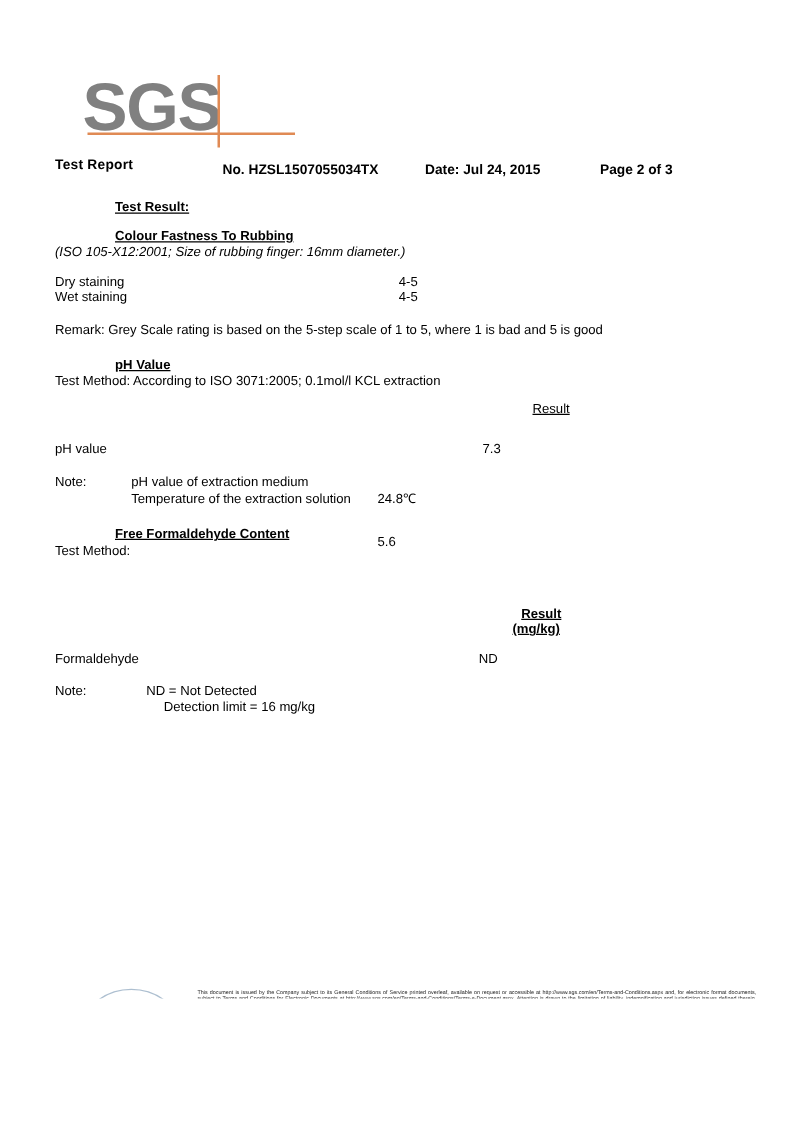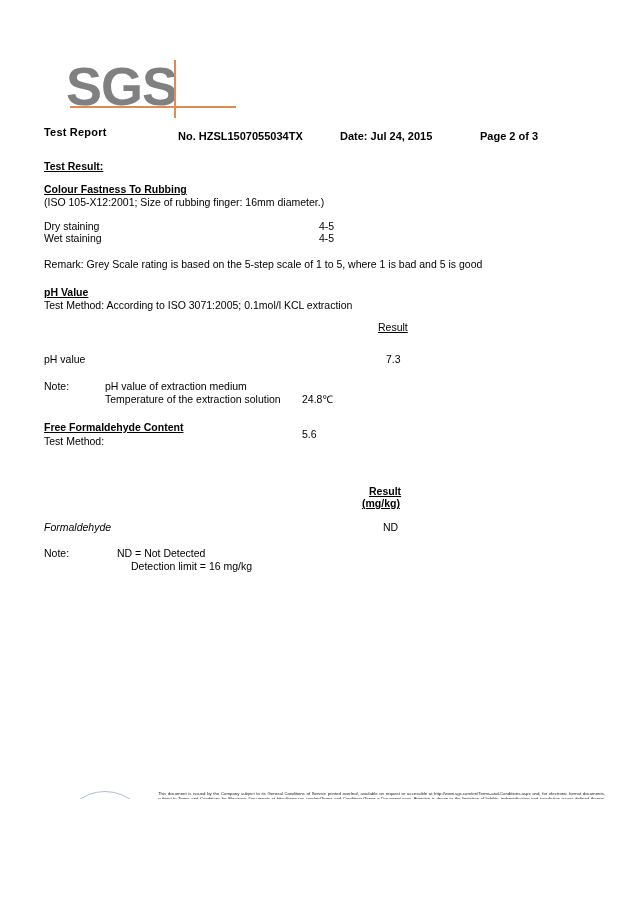--- a/index.html
+++ b/index.html
@@ -74,21 +74,21 @@
   #hdr-page { left: 480px; }
 
   
   .t {
     position: absolute;
     font-size: 10.5px;
     line-height: 13px;
     white-space: pre;
   }
   .b { font-weight: bold; }
-  .u { text-decoration: underline; }
+  .u { text-decoration: underline; margin-left: 48px; }
   .wrapbox { white-space: normal; }
 
   
   #footer-legal {
     position: absolute;
     left: 158px;
     top: 791px;
     width: 447px;
     font-size: 4.3px;
     line-height: 5.4px;
@@ -260,21 +260,21 @@
   </div>
 
   <div class="rule-title">Test Report</div>
   <div class="hdr-meta" id="hdr-no">No. HZSL1507055034TX</div>
   <div class="hdr-meta" id="hdr-date">Date: Jul 24, 2015</div>
   <div class="hdr-meta" id="hdr-page">Page 2 of 3</div>
 
   <div class="t b u" style="left:44px; top:160px;">Test Result:</div>
 
   <div class="t b u" style="left:44px; top:183px;">Colour Fastness To Rubbing</div>
-  <div class="t" style="left:44px; top:196px;">(ISO 105-X12:2001; Size of rubbing finger: 16mm diameter.)</div>
+  <div class="t" style="left:44px; top:196px;font-style:italic;">(ISO 105-X12:2001; Size of rubbing finger: 16mm diameter.)</div>
 
   <div class="t" style="left:44px; top:220px;text-align:center;">Dry staining</div>
   <div class="t" style="left:319px; top:220px;">4-5</div>
 
   <div class="t" style="left:44px; top:232px;">Wet staining</div>
   <div class="t" style="left:319px; top:232px;">4-5</div>
 
   <div class="t" style="left:44px; top:258px;">Remark: Grey Scale rating is based on the 5-step scale of 1 to 5, where 1 is bad and 5 is good</div>
 
   <div class="t b u" style="left:44px; top:286px;">pH Value</div>
@@ -290,21 +290,21 @@
   <div class="t" style="left:302px; top:380px;margin-top:48px;">5.6</div>
   <div class="t" style="left:105px; top:393px;">Temperature of the extraction solution</div>
   <div class="t" style="left:302px; top:393px;">24.8℃</div>
 
   <div class="t b u" style="left:44px; top:421px;">Free Formaldehyde Content</div>
   <div class="t" style="left:44px; top:435px;">Test Method:</div>
 
   <div class="t b u" style="left:369px; top:485px;">Result</div>
   <div class="t b u" style="left:362px; top:497px;">(mg/kg)</div>
 
-  <div class="t" style="left:44px; top:521px;font-style:italic;">Formaldehyde</div>
+  <div class="t" style="left:44px; top:521px;">Formaldehyde</div>
   <div class="t" style="left:383px; top:521px;">ND</div>
 
   <div class="t" style="left:44px; top:547px;">Note:</div>
   <div class="t" style="left:117px; top:547px;">ND = Not Detected</div>
   <div class="t" style="left:131px; top:560px;">Detection limit = 16 mg/kg</div>
 
   <div id="seal">
     <div id="seal-circle"></div>
     <svg id="seal-arc-text" viewBox="0 0 88 88">
       <defs>

